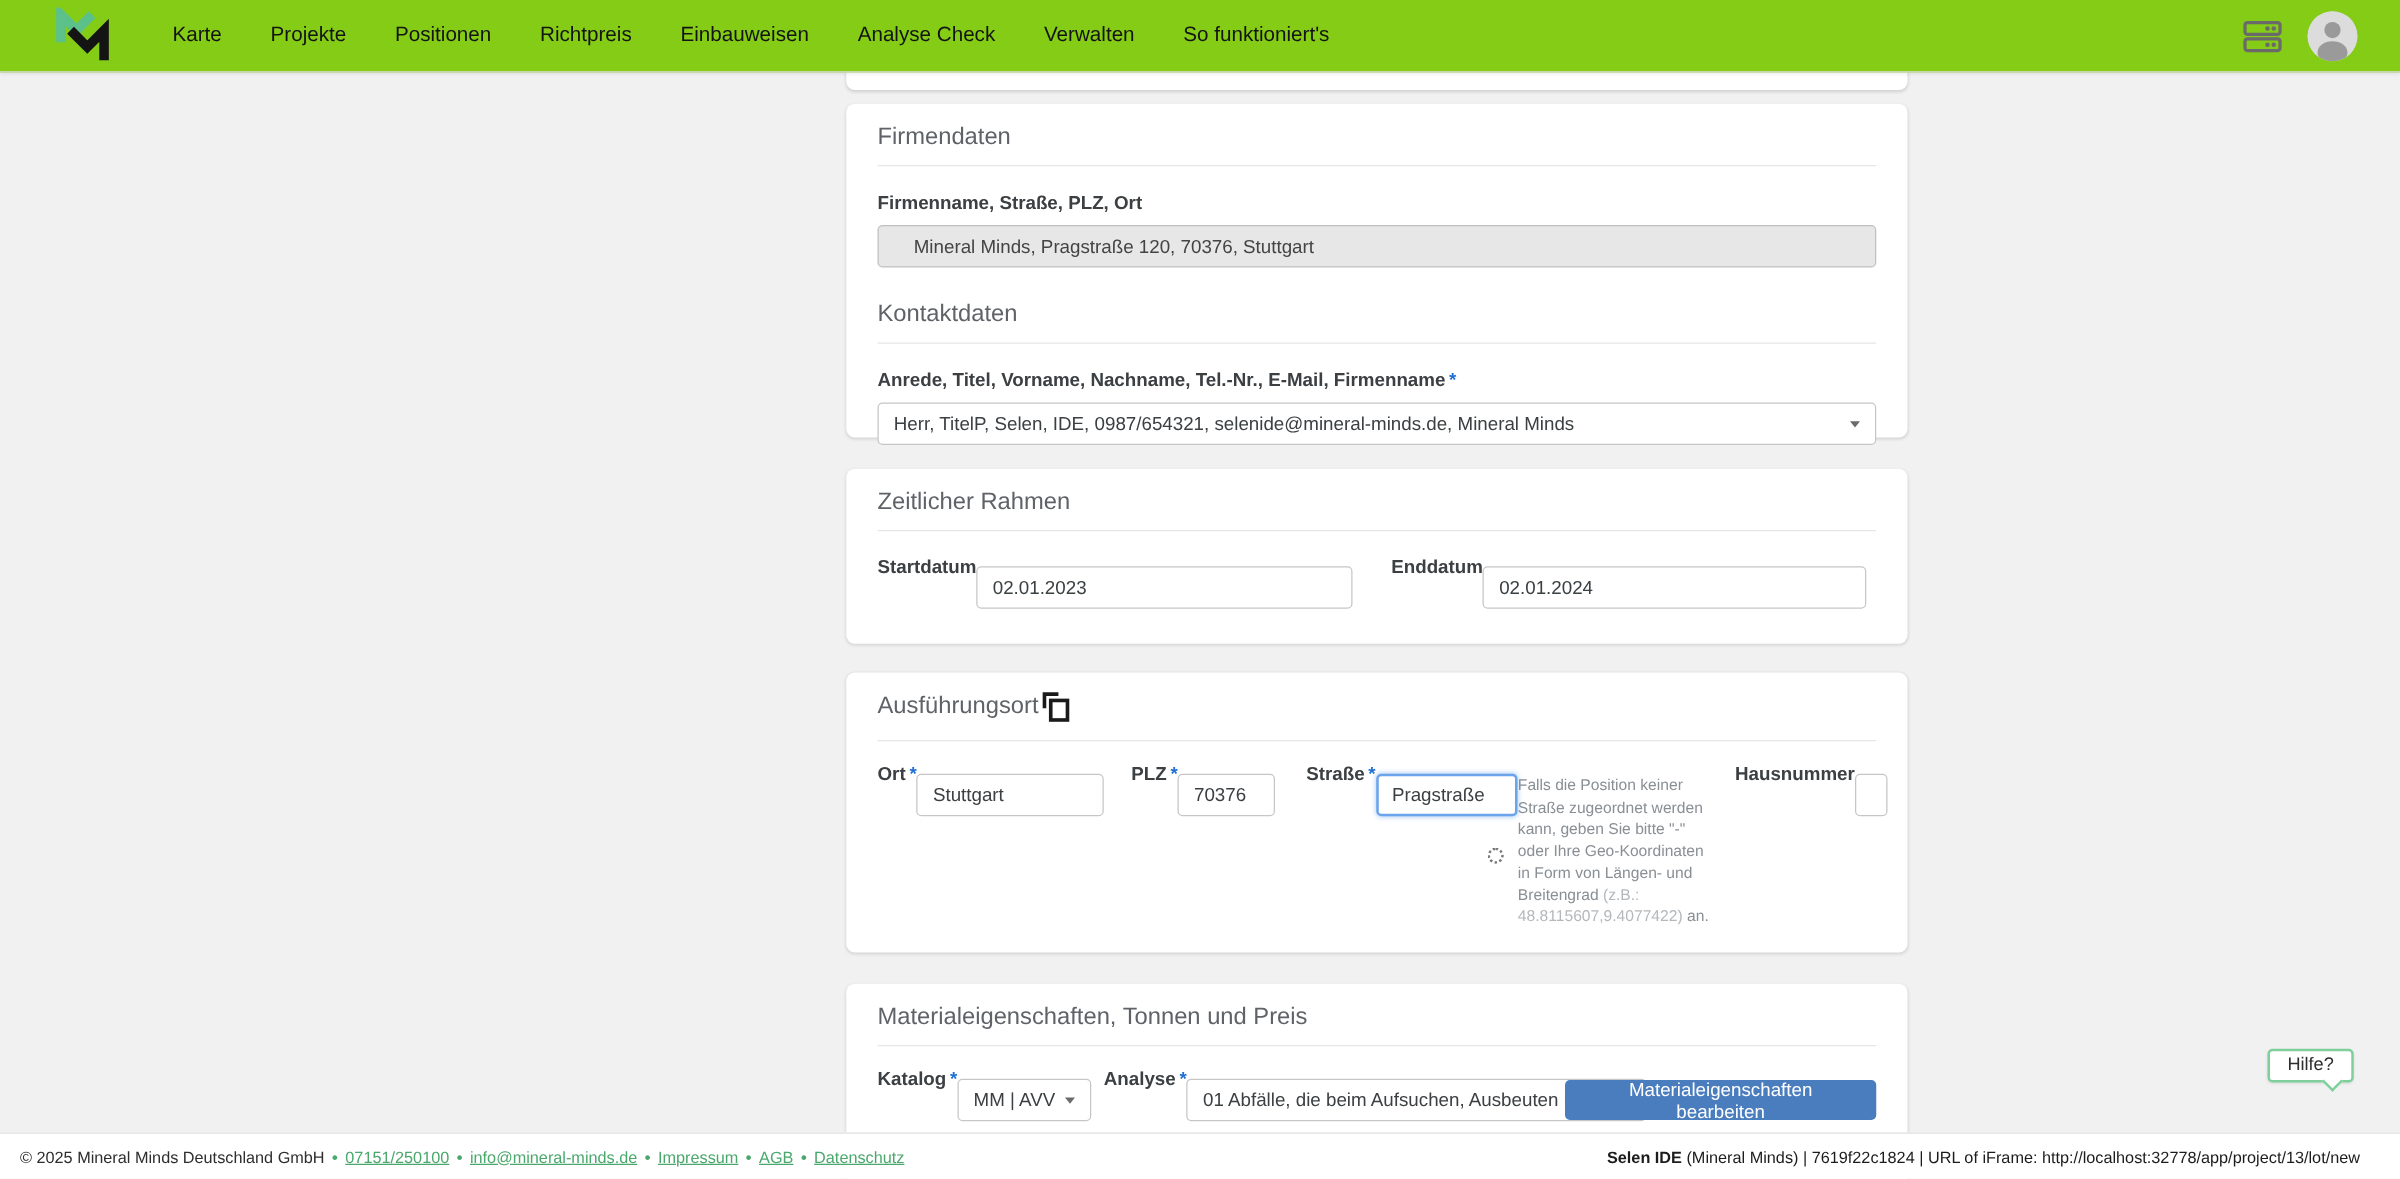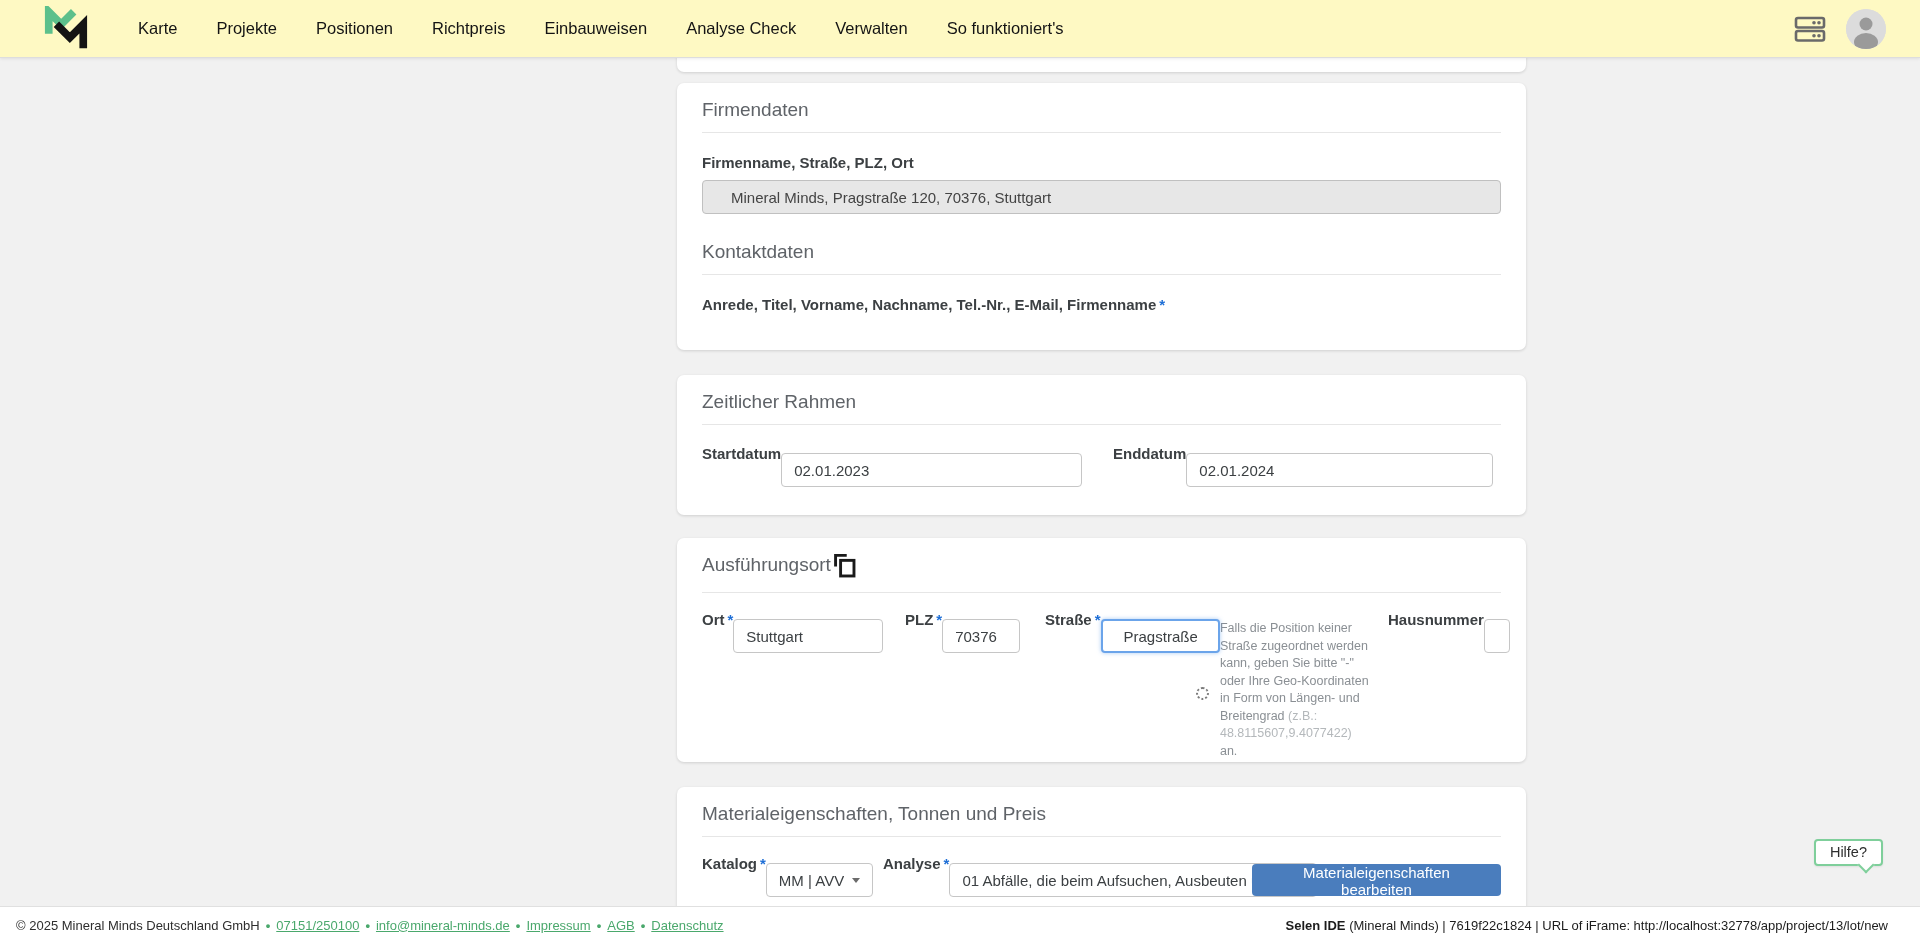--- a/index.html
+++ b/index.html
@@ -1,21 +1,21 @@
 <!DOCTYPE html>
 <html><head>
 <meta charset="utf-8">
 <style>
   * { margin:0; padding:0; box-sizing:border-box; }
   html,body { width:1920px; height:943px; overflow:hidden; }
   body { font-family:"Liberation Sans", sans-serif; background:#f1f1f1; color:#3c4043; }
   #stage { position:relative; width:1920px; height:943px; background:#f1f1f1; }
 
   
-  .navbar { position:absolute; top:0; left:0; width:1920px; height:58px; background:#fef9c3;
+  .navbar { position:absolute; top:0; left:0; width:1920px; height:58px; background:#84cc16;
             border-bottom:1px solid #ddd; box-shadow:0 1px 3px rgba(0,0,0,.08);
             display:flex; align-items:center; z-index:10; }
   .logo { margin-left:42px; width:48px; height:46px; display:block; }
   .nav-links { display:flex; align-items:center; margin-left:48px; gap:39px; }
   .nav-link { font-size:16.5px; font-weight:500; color:#141414; cursor:pointer; white-space:nowrap; }
   .nav-right { margin-left:auto; margin-right:34px; display:flex; align-items:center; gap:18px; }
 
   
   .card { position:absolute; left:677px; width:849px; background:#fff; border-radius:7px;
           box-shadow:0 1px 3px rgba(0,0,0,.14); padding:16px 25px 0 25px; }
@@ -52,21 +52,21 @@
 
   
   .w-date { width:380px; }
   .gap31 { width:31px; flex:none; }
 
   
   .w-ort { width:181px; } .w-plz { width:115px; } .w-str { width:327px; } .w-haus { width:110px; }
   .gap22 { width:22px; flex:none; } .gap25 { width:25px; flex:none; } .gap16 { width:16px; flex:none; }
 
   .input-focused { position:relative; }
-  .input-focused .text-input { border:2px solid #6ba4ea; box-shadow:0 0 4px rgba(100,160,235,.55); padding:0 21px; }
+  .input-focused .text-input { border:2px solid #6ba4ea; box-shadow:0 0 4px rgba(100,160,235,.55); padding:0 11px; }
   .spinner { position:absolute; right:11px; top:50%; width:13px; height:13px; margin-top:-2.5px;
              border:2px dotted #7a7a7a; border-radius:50%; }
   .helper { margin-top:9px; width:312px; font-size:12.5px; line-height:17.5px; color:#8a8f94; }
   .helper .muted { color:#b4b8bb; }
 
   .title-row { display:flex; align-items:flex-start; }
   .copy-btn { cursor:pointer; margin-top:-2px; margin-right:2px; }
 
   
   .w-katalog { width:153px; } .w-material { width:339px; }
@@ -138,20 +138,24 @@
   <section class="card card-1">
     <div class="section-title">Firmendaten</div>
     <hr class="divider">
     <div class="field-label mt21">Firmenname, Straße, PLZ, Ort</div>
     <input class="text-input readonly mt8" readonly="" value="Mineral Minds, Pragstraße 120, 70376, Stuttgart" style="">
     <div class="section-title mt27">Kontaktdaten</div>
     <hr class="divider">
     <div class="field-label mt21">
       <span>Anrede, Titel, Vorname, Nachname, Tel.-Nr., E-Mail, Firmenname</span><span class="req">*</span>
     </div>
+    <div class="select mt8">
+      <span class="sel-text">Herr, TitelP, Selen, IDE, 0987/654321, selenide@mineral-minds.de, Mineral Minds</span>
+      <span class="caret"></span>
+    </div>
   </section>
 
   <section class="card card-2">
     <div class="section-title">Zeitlicher Rahmen</div>
     <hr class="divider">
     <div class="row" style="margin-top:20px;">
       <div class="fcol w-date">
         <span class="field-label">Startdatum</span>
         <input class="text-input" value="02.01.2023" style="">
       </div>

